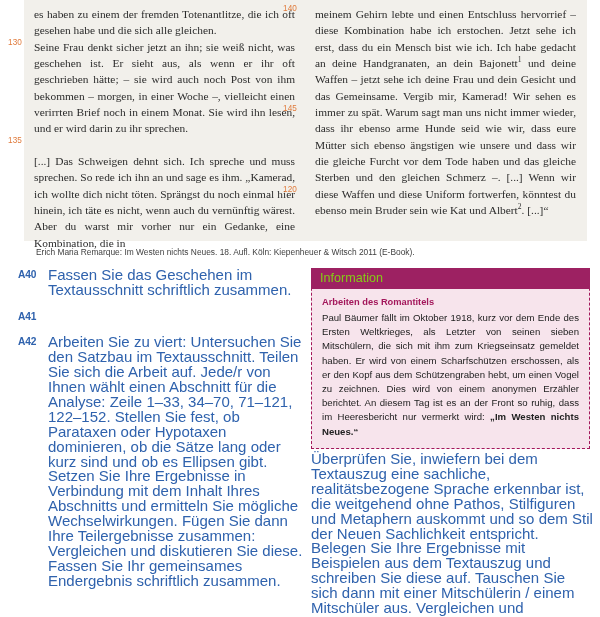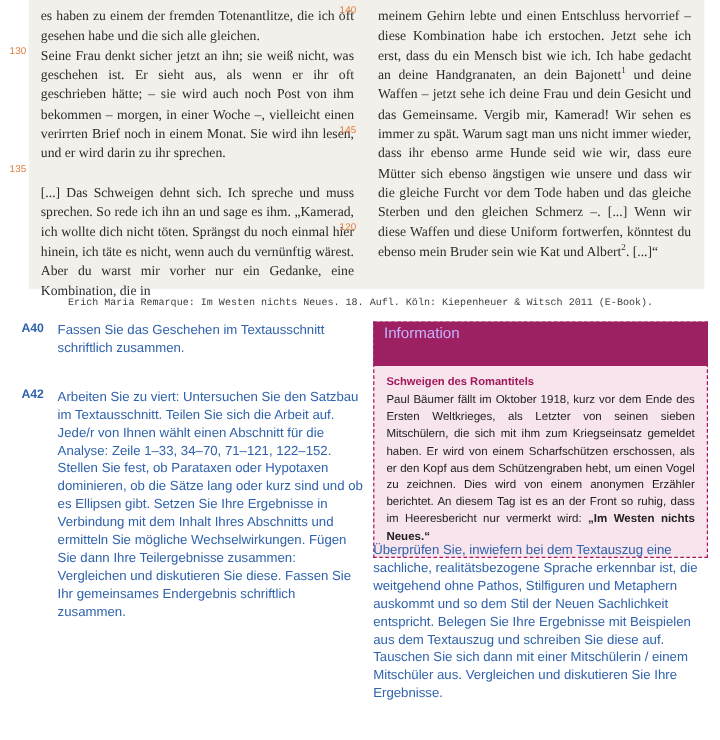--- a/index.html
+++ b/index.html
@@ -50,25 +50,25 @@
     position: absolute;
     font-family: "Liberation Sans", sans-serif;
     font-size: 8.2px;
     color: #e07b3c;
     letter-spacing: 0.1px;
   }
 
   
   .source {
     position: absolute;
-    left: 20px;
+    left: 36px;
     top: 247px;
     width: 563px;
-    text-align: center;
-    font-family: Liberation Mono, monospace;
+    text-align: left;
+    font-family: Liberation Sans, sans-serif;
     font-size: 8.4px;
     color: #3f3f3f;
     padding-right: 2px;
   }
 
   
   .ex-col-left {
     position: absolute;
     left: 18px;
     top: 268px;
@@ -89,41 +89,41 @@
     font-family: "Liberation Sans", sans-serif;
     font-size: 10.2px;
     font-weight: bold;
     color: #2f62ad;
     padding-top: 0.5px;
     letter-spacing: -0.1px;
   }
   .task-body {
     flex: 1;
     font-family: "Liberation Sans", sans-serif;
-    font-size: 11px;
+    font-size: 15px;
     line-height: 14.9px;
     color: #2f62ad;
   }
 
   
   .infobox {
     position: absolute;
     left: 311px;
     top: 268px;
     width: 279px;
     background: #f7e4ec;
     border: 1.4px dashed #a3175b;
   }
   .infobox-header {
     background: #9d2162;
-    color: #c4b5fd;
+    color: #84cc16;
     font-family: "Liberation Sans", sans-serif;
     font-size: 12.6px;
     font-weight: normal;
-    padding: 3px 9px 20px 9px;
+    padding: 3px 9px 4px 9px;
     margin: -1px -1px 0 -1px;
   }
   .infobox-sub {
     font-family: "Liberation Sans", sans-serif;
     font-size: 9.3px;
     font-weight: bold;
     color: #a3175b;
     padding: 8px 10px 0 10px;
   }
   .infobox-body {
@@ -164,31 +164,32 @@
   <div class="source">Erich Maria Remarque: Im Westen nichts Neues. 18. Aufl. Köln: Kiepenheuer &amp; Witsch 2011 (E-Book).</div>
 
   <div class="ex-col-left">
 
     <div class="task">
       <div class="task-id">A40</div>
       <div class="task-body">Fassen Sie das Geschehen im Textausschnitt schriftlich zusammen.</div>
     </div>
 
     <div class="task">
+      <div class="task-id">A41</div>
     </div>
 
     <div class="task">
       <div class="task-id">A42</div>
       <div class="task-body">Arbeiten Sie zu viert: Untersuchen Sie den Satzbau im Textausschnitt. Teilen Sie sich die Arbeit auf. Jede/r von Ihnen wählt einen Abschnitt für die Analyse: Zeile 1–33, 34–70, 71–121, 122–152. Stellen Sie fest, ob Parataxen oder Hypotaxen dominieren, ob die Sätze lang oder kurz sind und ob es Ellipsen gibt. Setzen Sie Ihre Ergebnisse in Verbindung mit dem Inhalt Ihres Abschnitts und ermitteln Sie mögliche Wechselwirkungen. Fügen Sie dann Ihre Teilergebnisse zusammen: Vergleichen und diskutieren Sie diese. Fassen Sie Ihr gemeinsames Endergebnis schriftlich zusammen.</div>
     </div>
   </div>
 
   <div class="infobox">
     <div class="infobox-header">Information</div>
-    <div class="infobox-sub">Schweigen des Romantitels</div>
+    <div class="infobox-sub">Arbeiten des Romantitels</div>
     <div class="infobox-body"><span>Paul Bäumer fällt im Oktober 1918, kurz vor dem Ende des Ersten Weltkrieges, als Letzter von seinen sieben Mitschülern, die sich mit ihm zum Kriegseinsatz gemeldet haben. Er wird von einem Scharfschützen erschossen, als er den Kopf aus dem Schützengraben hebt, um einen Vogel zu zeichnen. Dies wird von einem anonymen Erzähler berichtet. An diesem Tag ist es an der Front so ruhig, dass im Heeresbericht nur vermerkt wird: </span><b>„Im Westen nichts Neues.“</b></div>
   </div>
 
   <div class="ex-col-right">
     <div class="task">
       <div class="task-body">Überprüfen Sie, inwiefern bei dem Textauszug eine sachliche, realitätsbezogene Sprache erkennbar ist, die weitgehend ohne Pathos, Stilfiguren und Metaphern auskommt und so dem Stil der Neuen Sachlichkeit entspricht. Belegen Sie Ihre Ergebnisse mit Beispielen aus dem Textauszug und schreiben Sie diese auf. Tauschen Sie sich dann mit einer Mitschülerin / einem Mitschüler aus. Vergleichen und diskutieren Sie Ihre Ergebnisse.</div>
     </div>
   </div>
 
 </div>

